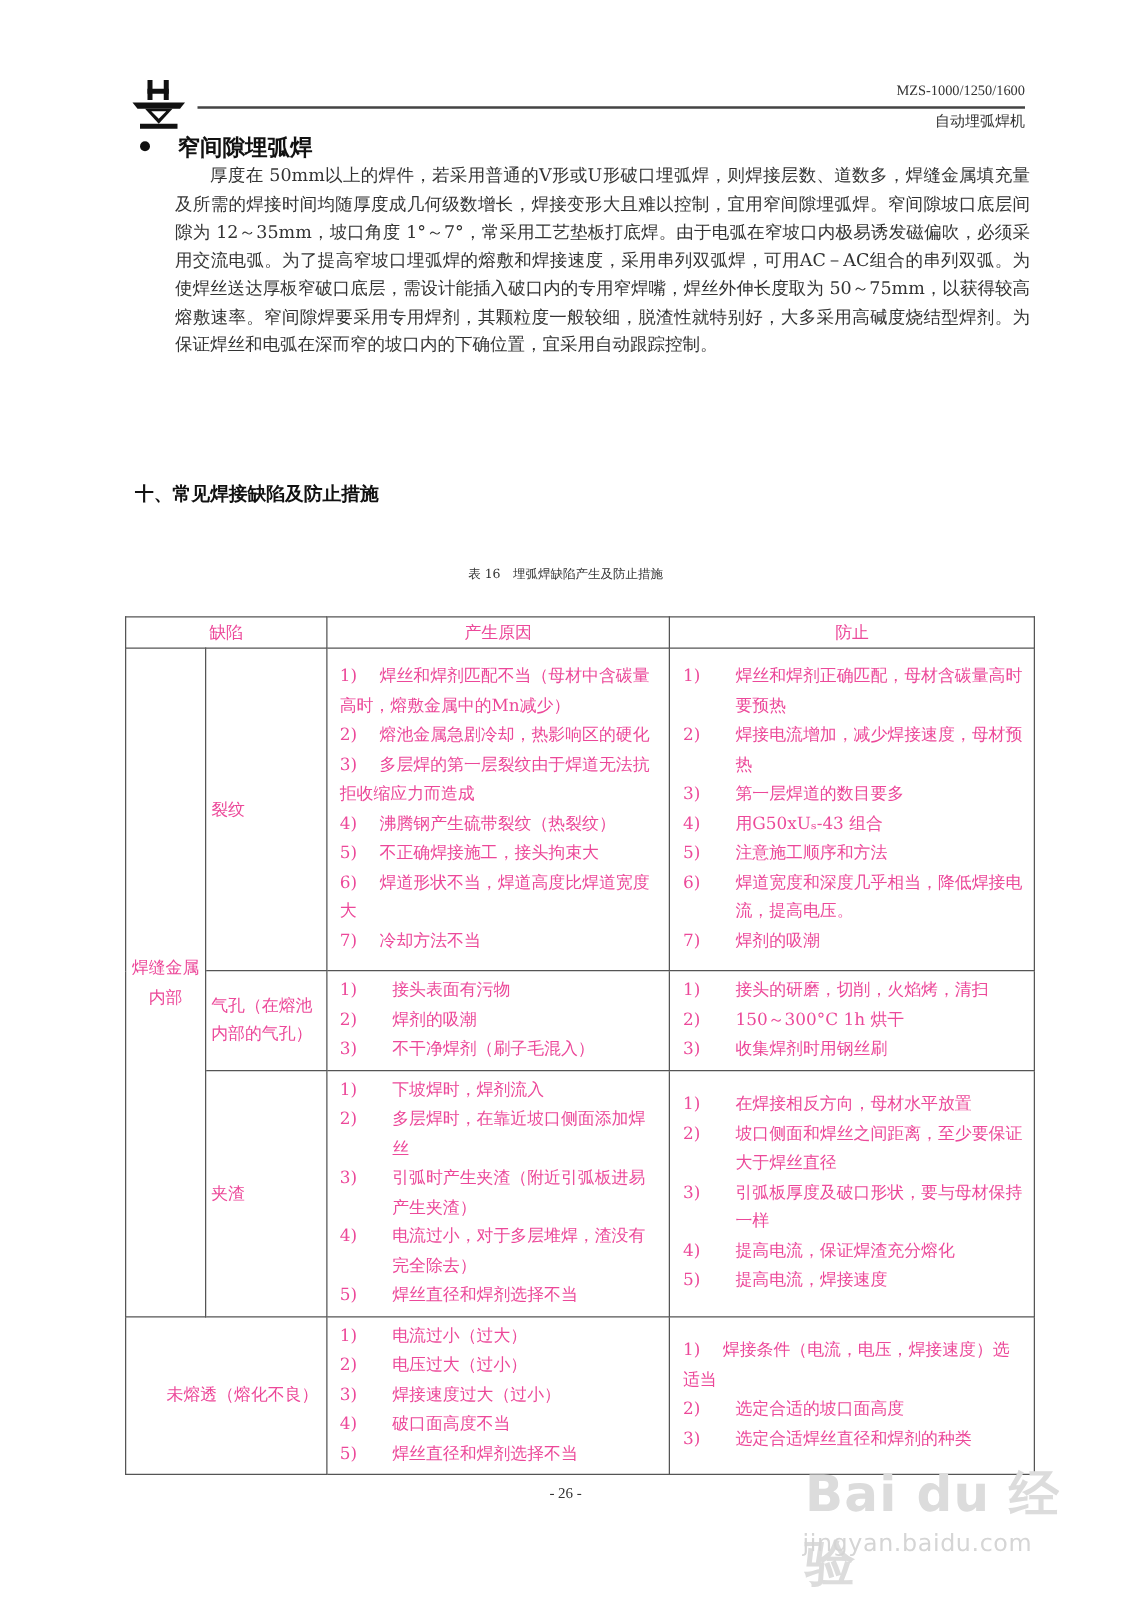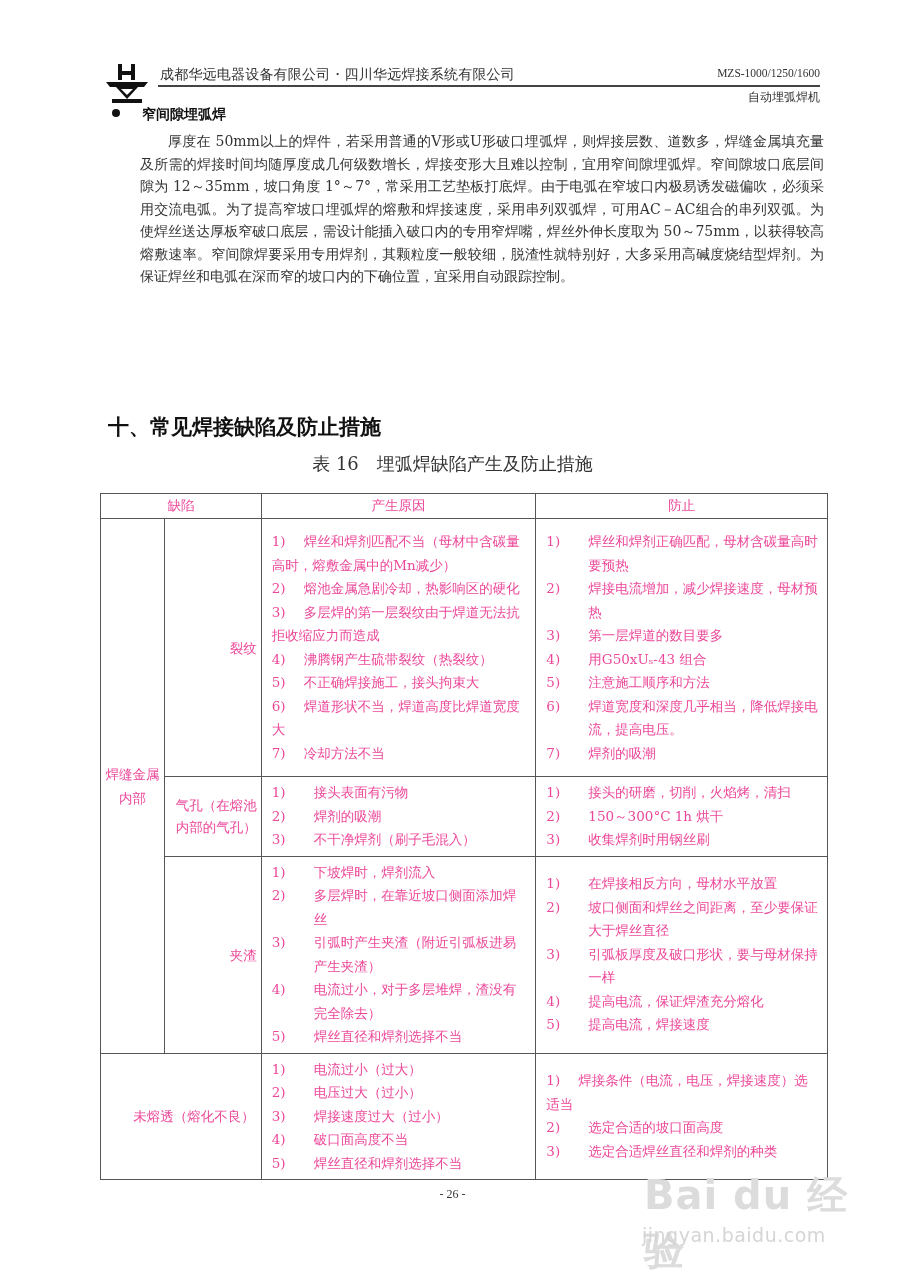--- a/index.html
+++ b/index.html
@@ -11,43 +11,43 @@
   .hdr { position: absolute; left: 100px; top: 58px; width: 720px; height: 50px; }
   .logo { position: absolute; left: 4px; top: 4px; width: 46px; height: 42px; }
   .company { position: absolute; left: 60px; top: 8px; font-size: 14px; color: #333;
              letter-spacing: 0.2px; white-space: nowrap; }
   .hdr-line { position: absolute; left: 58px; top: 27px; width: 662px; height: 2px; background: #444; }
   .model { position: absolute; right: 0; top: 9px; font-size: 11.5px; color: #333;
            font-family: "Liberation Serif", serif; margin-left: 40px; }
   .product { position: absolute; right: 0; top: 31px; font-size: 12px; color: #333; }
 
   
-  .bullet-title { position: absolute; left: 112px; top: 106px; font-size: 14px; font-weight: bold;
+  .bullet-title { position: absolute; left: 112px; top: 106px; font-size: 18px; font-weight: bold;
                   font-family: "DejaVu Sans", sans-serif; color: #111; }
   .bullet-dot { display: inline-block; width: 8px; height: 8px; border-radius: 50%; background: #111;
                 margin-right: 22px; vertical-align: middle; position: relative; top: -2px; }
   .para { position: absolute; left: 140px; top: 130px; width: 684px; font-size: 14px; line-height: 22.5px;
           text-indent: 28px; color: #333; text-align: justify; }
 
   
-  .sec-title { position: absolute; left: 108px; top: 413px; font-size: 21px; font-weight: bold;
+  .sec-title { position: absolute; left: 108px; top: 386px; font-size: 15px; font-weight: bold;
                font-family: "DejaVu Sans", sans-serif; color: #111; }
   .tbl-caption { position: absolute; left: 0; width: 905px; top: 452px; text-align: center;
-                 font-size: 18px; color: #333; }
+                 font-size: 10px; color: #333; }
 
   table.defects { position: absolute; left: 100px; top: 493px; width: 728px; border-collapse: collapse;
                   font-size: 13.5px; color: #ec4899; }
   table.defects td, table.defects th { border: 1.5px solid #555; vertical-align: middle; }
   table.defects th { font-weight: normal; height: 24px; text-align: center; padding: 0; }
   .col-a { width: 64px; }
   .col-b { width: 97px; }
   .col-c { width: 275px; }
   .col-d { width: 292px; }
   .cat { text-align: center; line-height: 24px; padding: 16px 4px; }
-  .sub { text-align: right; line-height: 22px; padding: 0 4px; }
+  .sub { text-align: left; line-height: 22px; padding: 0 4px; }
   .list { padding: 4px 8px 4px 10px; line-height: 23.5px; }
   .li { position: relative; padding-left: 42px; }
   .li .num { position: absolute; left: 0; top: 0; }
   .li.wrapfull { padding-left: 0; }
   .li.wrapfull .num { position: static; margin-right: 18px; }
 
   .pagenum { position: absolute; left: 0; width: 905px; top: 1187px; text-align: center;
              font-size: 12px; color: #333; font-family: "Liberation Serif", serif; }
   .watermark { position: absolute; left: 640px; top: 1168px; width: 240px; height: 100px; color: #d8d8d8; }
   .wm-big { position: absolute; left: 4px; top: 0; font-size: 40px; font-weight: bold;
@@ -63,21 +63,20 @@
   <div class="hdr">
     <svg class="logo" viewBox="0 0 46 42">
       <rect x="14" y="2" width="4" height="16" fill="#111"></rect>
       <rect x="27" y="2" width="4" height="16" fill="#111"></rect>
       <rect x="14" y="9" width="17" height="4" fill="#111"></rect>
       <path d="M2 20 L44 20 L40 25 L6 25 Z" fill="#111"></path>
       <path d="M12 25 L34 25 L23 37 Z" fill="#111"></path>
       <path d="M17 27 L29 27 L23 33 Z" fill="#fff"></path>
       <rect x="8" y="37" width="30" height="4" fill="#111"></rect>
     </svg>
-    <div class="company">成都华远电器设备有限公司・四川华远焊接系统有限公司</div>
     <div class="hdr-line"></div>
     <div class="model">MZS-1000/1250/1600</div>
     <div class="product">自动埋弧焊机</div>
   </div>
 
   <div class="bullet-title">
     <span class="bullet-dot"></span><span>窄间隙埋弧焊</span>
   </div>
   <div class="para">厚度在 50mm以上的焊件，若采用普通的V形或U形破口埋弧焊，则焊接层数、道数多，焊缝金属填充量及所需的焊接时间均随厚度成几何级数增长，焊接变形大且难以控制，宜用窄间隙埋弧焊。窄间隙坡口底层间隙为 12～35mm，坡口角度 1°～7°，常采用工艺垫板打底焊。由于电弧在窄坡口内极易诱发磁偏吹，必须采用交流电弧。为了提高窄坡口埋弧焊的熔敷和焊接速度，采用串列双弧焊，可用AC－AC组合的串列双弧。为使焊丝送达厚板窄破口底层，需设计能插入破口内的专用窄焊嘴，焊丝外伸长度取为 50～75mm，以获得较高熔敷速率。窄间隙焊要采用专用焊剂，其颗粒度一般较细，脱渣性就特别好，大多采用高碱度烧结型焊剂。为保证焊丝和电弧在深而窄的坡口内的下确位置，宜采用自动跟踪控制。</div>
 

